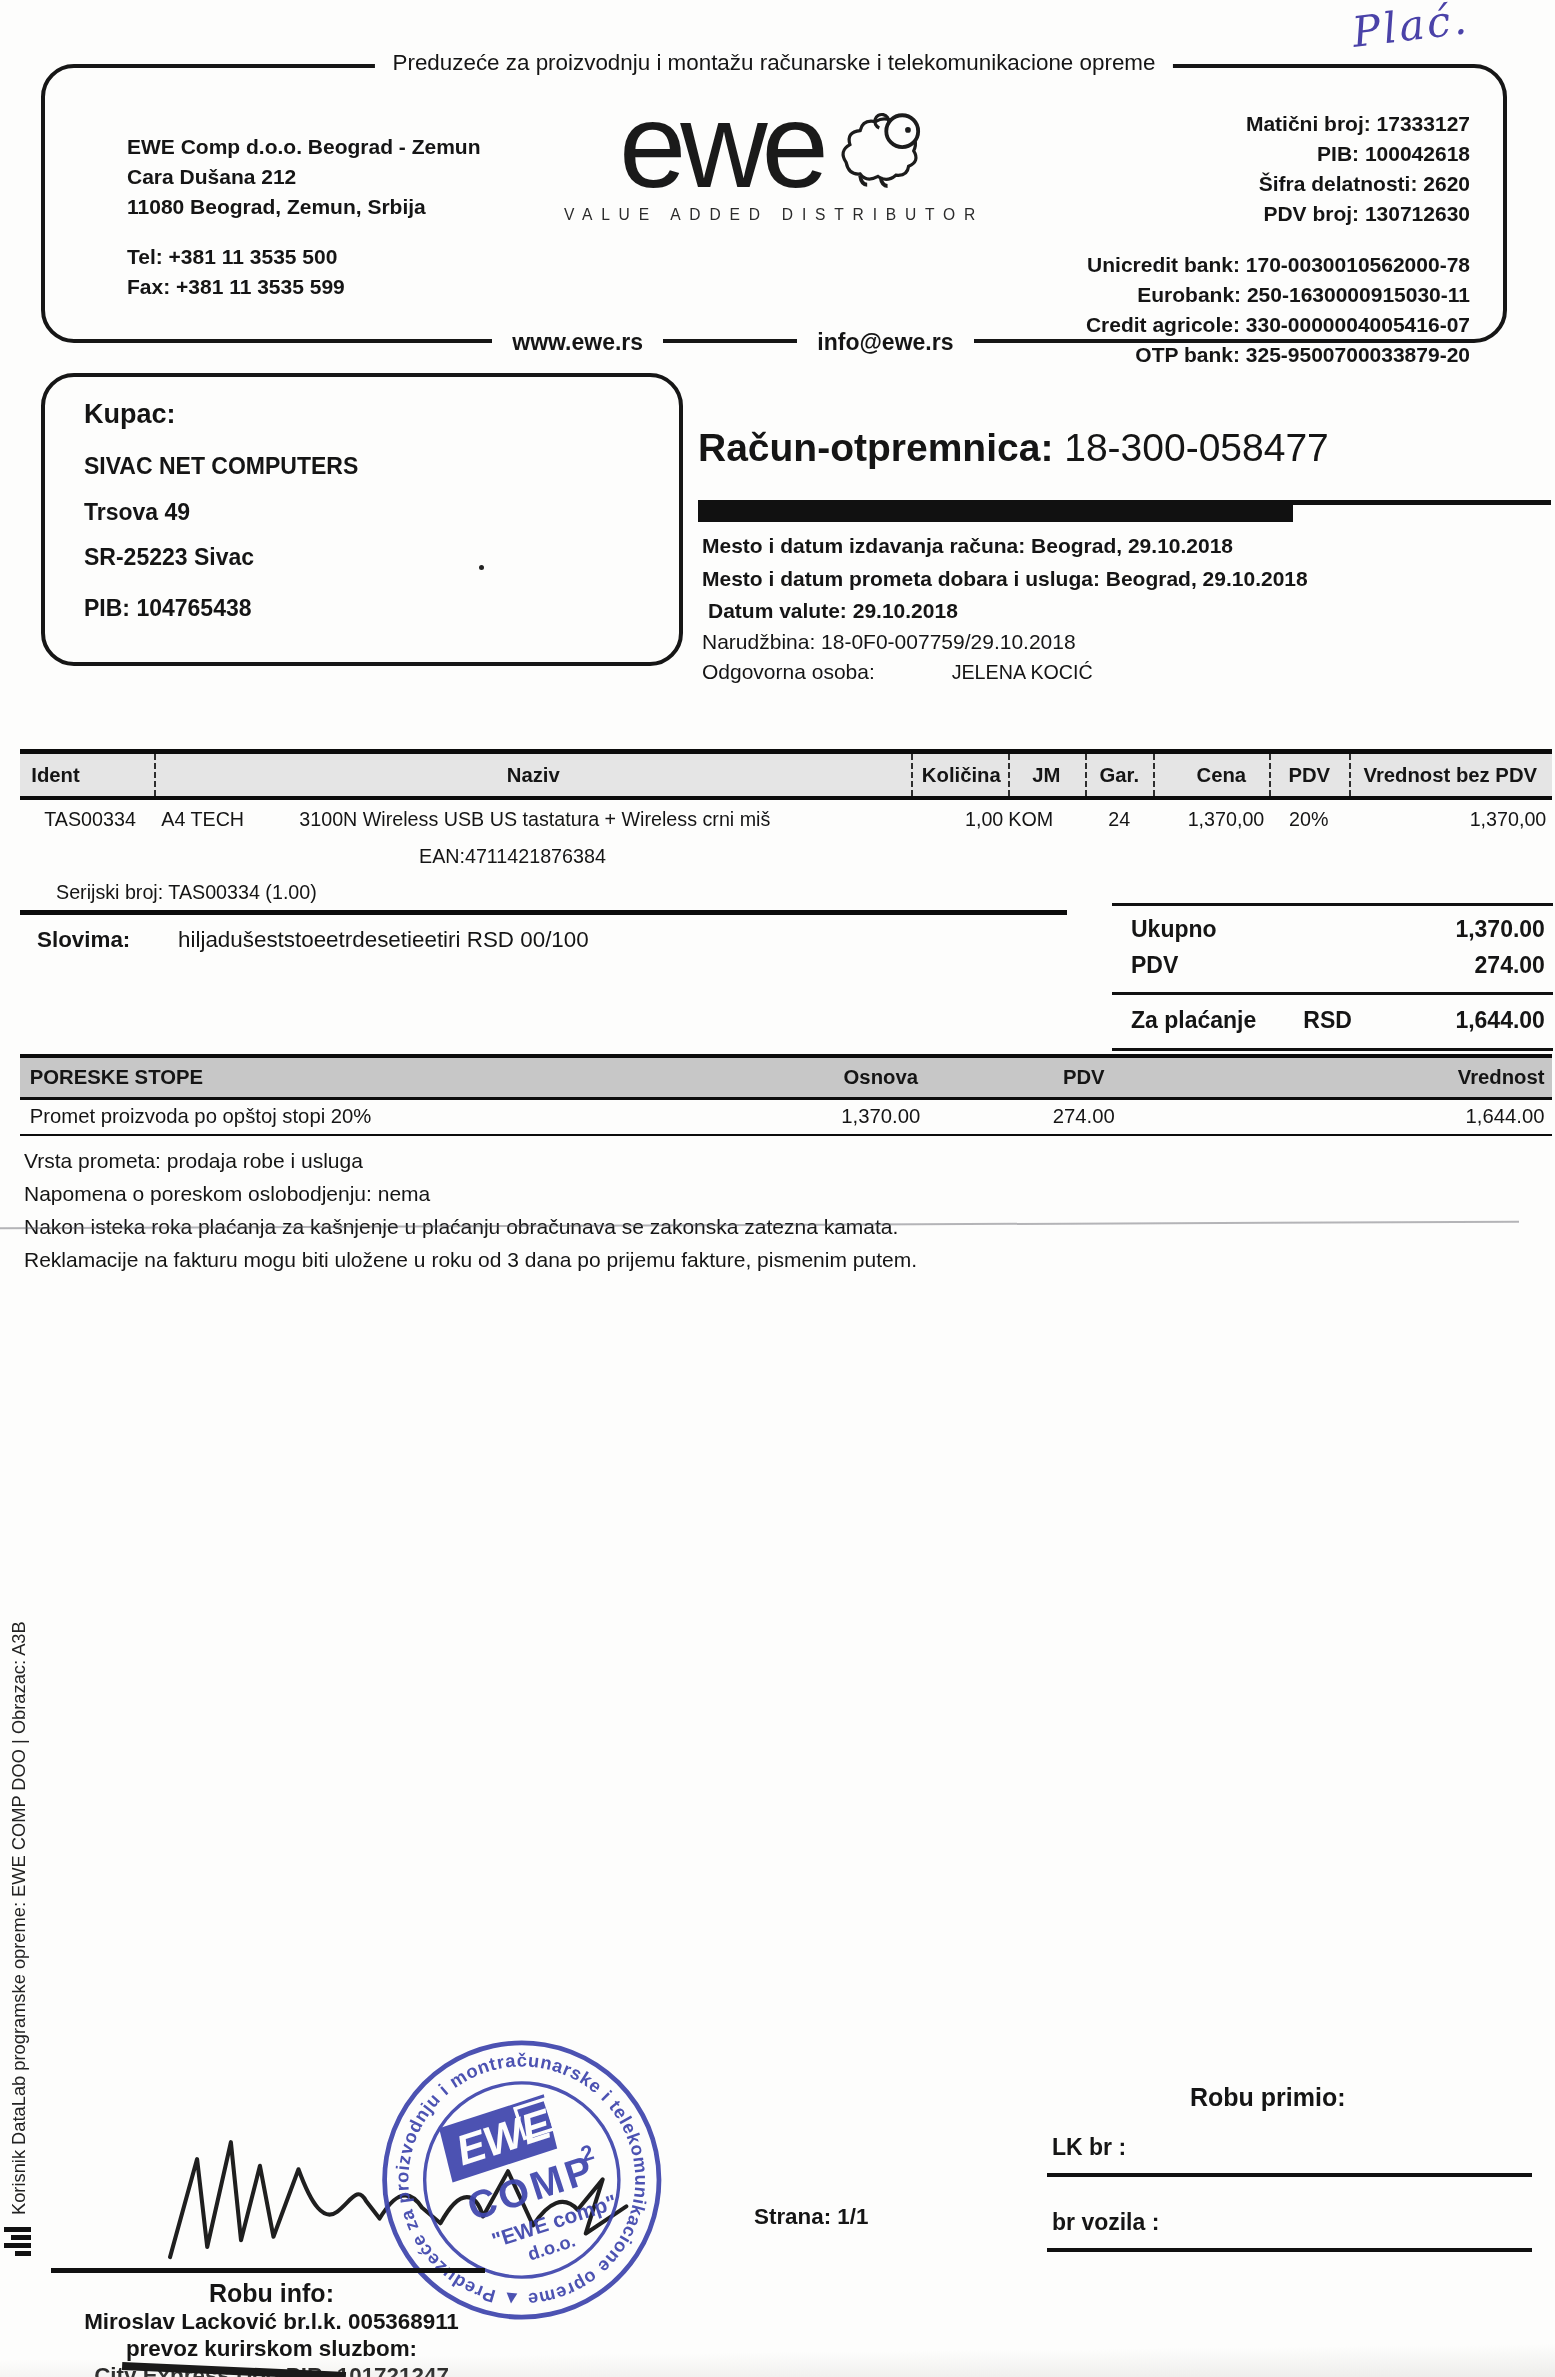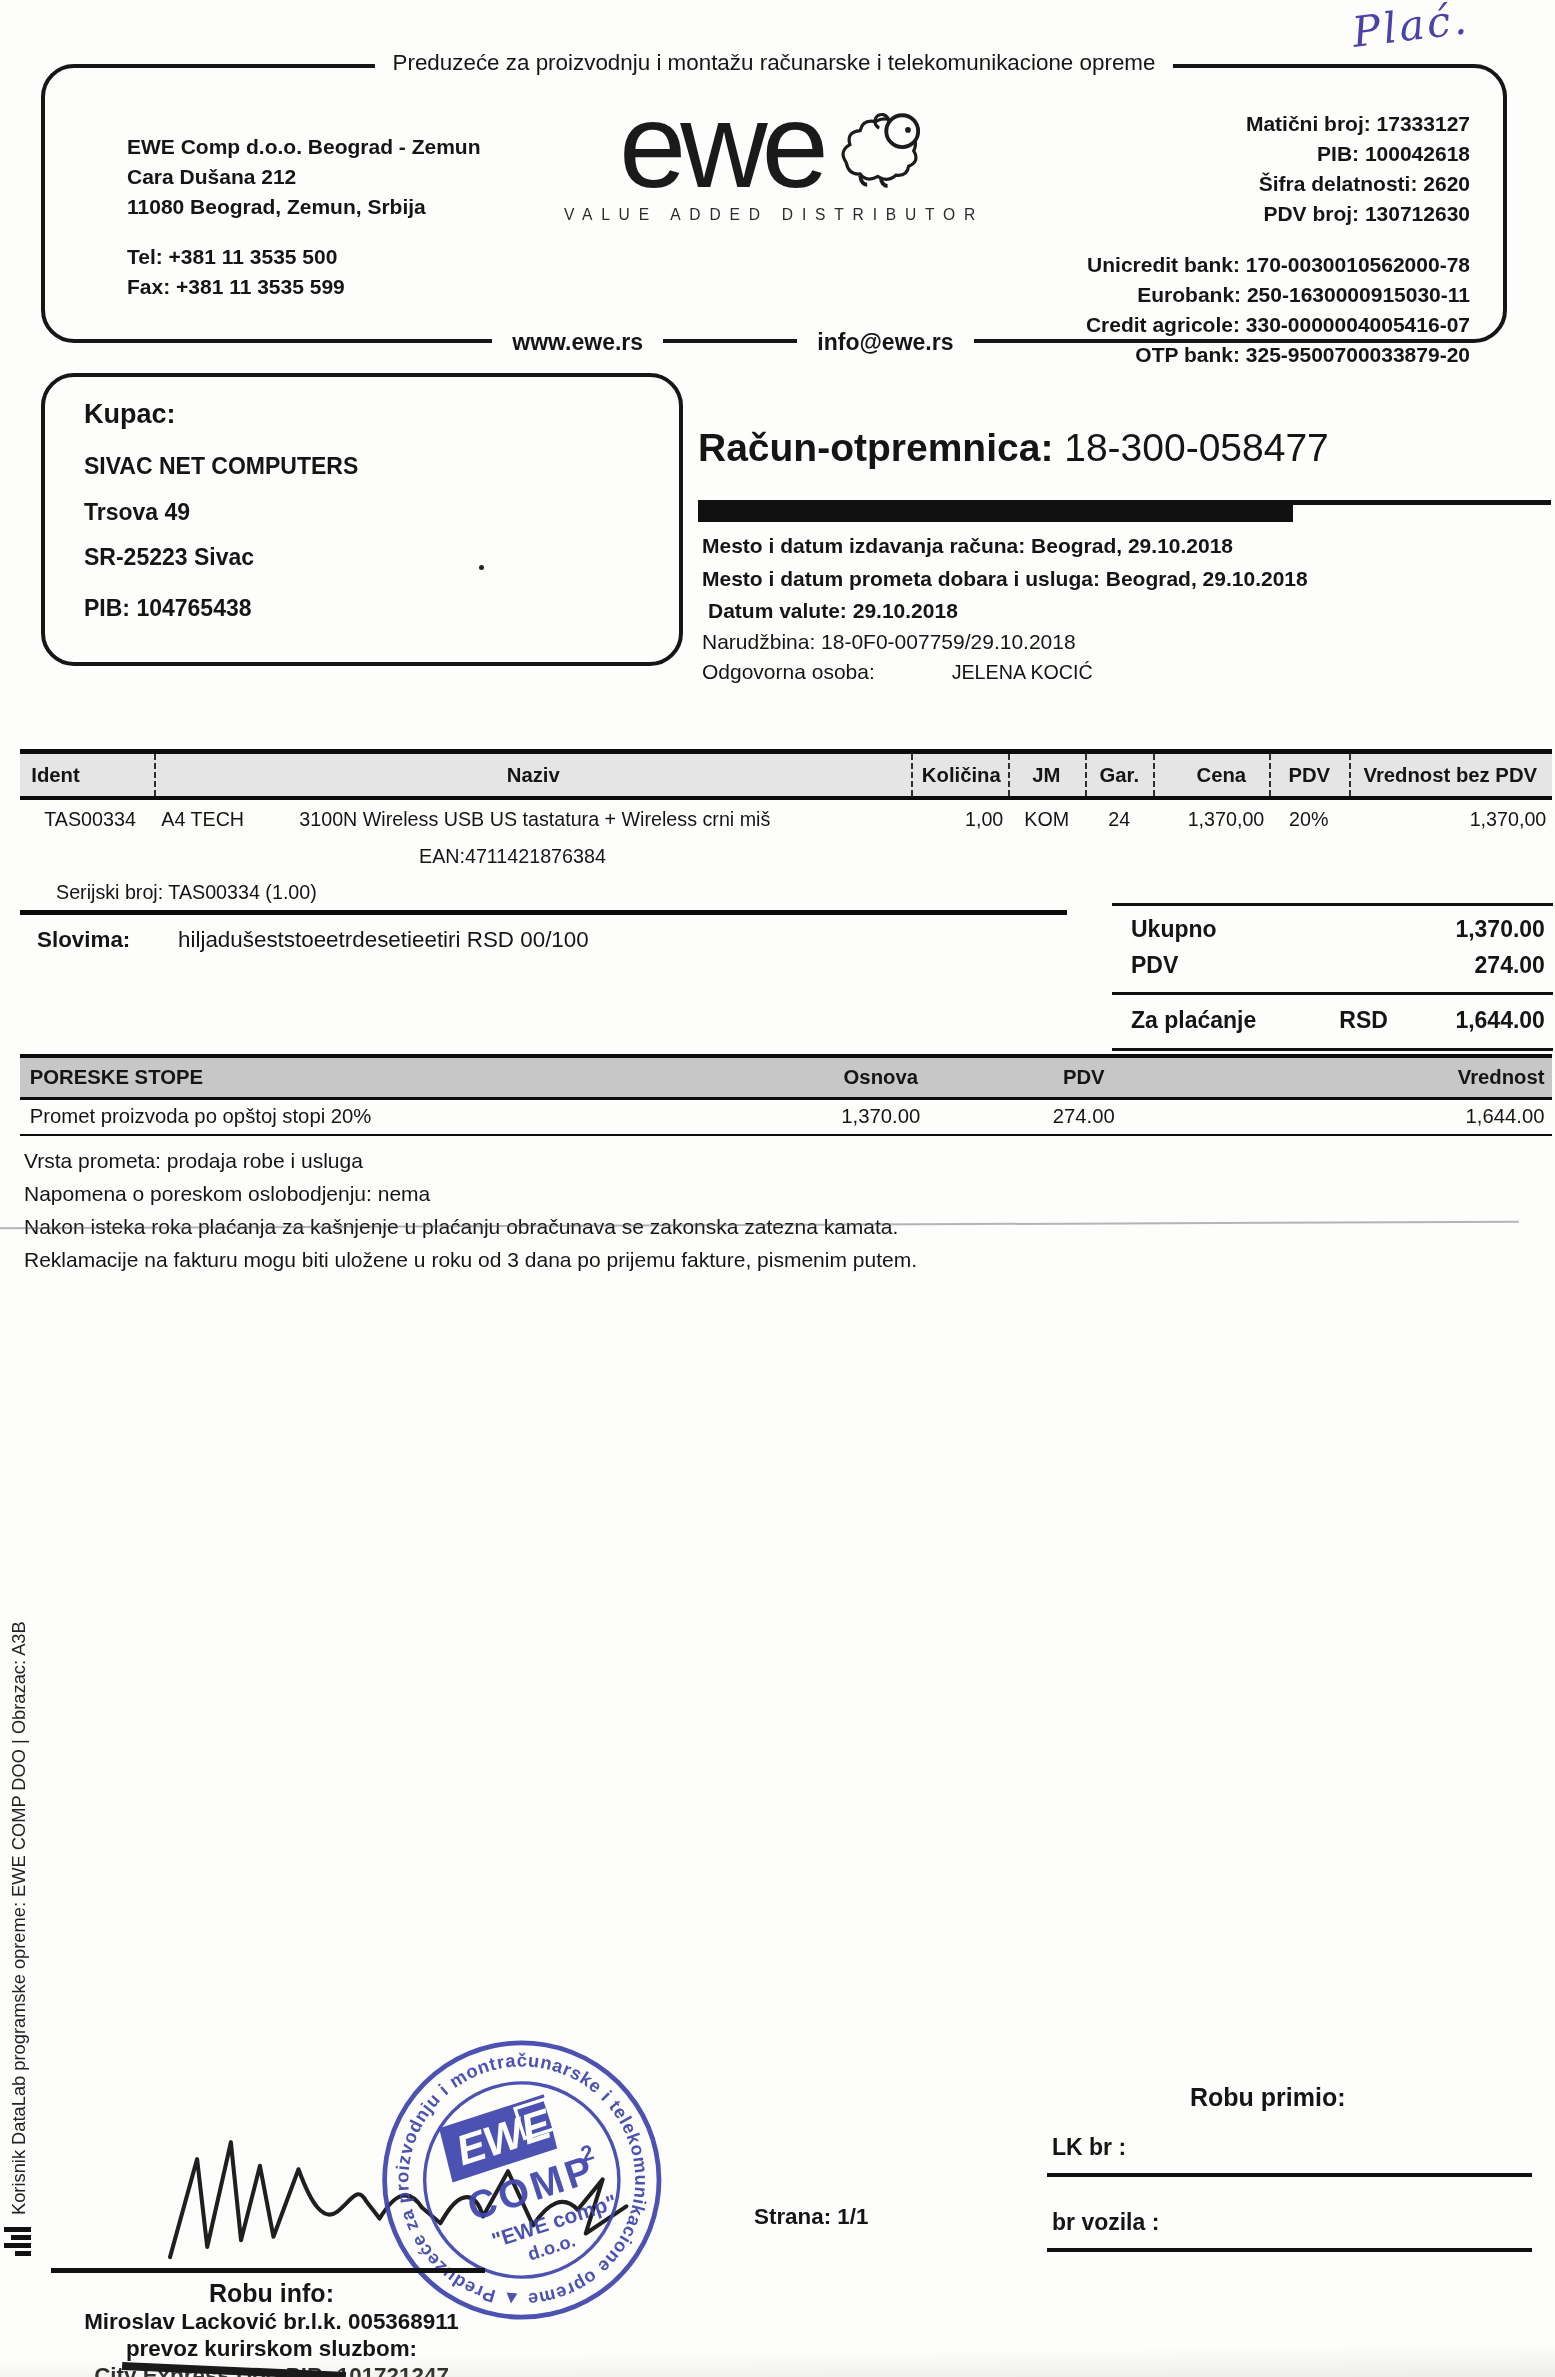--- a/index.html
+++ b/index.html
@@ -206,21 +206,21 @@
     <span class="vdash" style="left:1249px;"></span>
     <span class="vdash" style="left:1329px;"></span>
   </div>
   <div class="abs tbl-head-bottom"></div>
 
   <div class="abs" style="left:20.3px;top:808px;width:1532px;height:27px;">
     <span class="td" style="left:24px;">TAS00334</span>
     <span class="td" style="left:141px;">A4 TECH</span>
     <span class="td" style="left:279px;">3100N Wireless USB US tastatura + Wireless crni miš</span>
     <span class="td" style="left:891px;width:92px;text-align:right;">1,00</span>
-    <span class="td" style="left:988px;width:77px;text-align:center;">KOM</span>
+    <span class="td" style="left:988px;width:77px;text-align:left;">KOM</span>
     <span class="td" style="left:1065px;width:68px;text-align:center;">24</span>
     <span class="td" style="left:1133px;width:111px;text-align:right;">1,370,00</span>
     <span class="td" style="left:1249px;width:79px;text-align:center;">20%</span>
     <span class="td" style="left:1329px;width:197px;text-align:right;">1,370,00</span>
   </div>
   <div class="abs" style="left:419px;top:845px;font-size:19.7px;">EAN:4711421876384</div>
   <div class="abs" style="left:56px;top:881px;font-size:19.7px;">Serijski broj: TAS00334 (1.00)</div>
   <div class="abs tbl-bottom"></div>
 
   <div class="abs slovima-label">Slovima:</div>
@@ -230,21 +230,21 @@
     <div class="rule"></div>
     <div class="trow">
       <span>Ukupno</span>
       <span>1,370.00</span>
     </div>
     <div class="trow">
       <span>PDV</span>
       <span>274.00</span>
     </div>
     <div class="rule" style="margin-top:12.2px;"></div>
-    <div class="trow" style="padding-top:12.2px;gap:36px;">
+    <div class="trow" style="padding-top:12.2px;">
       <span>Za plaćanje</span>
       <span class="due-mid">RSD</span>
       <span>1,644.00</span>
     </div>
     <div class="rule" style="margin-top:13.6px;"></div>
   </div>
 
   <div class="abs taxtbl">
     <div class="rule-thick"></div>
     <div class="tax-head">

